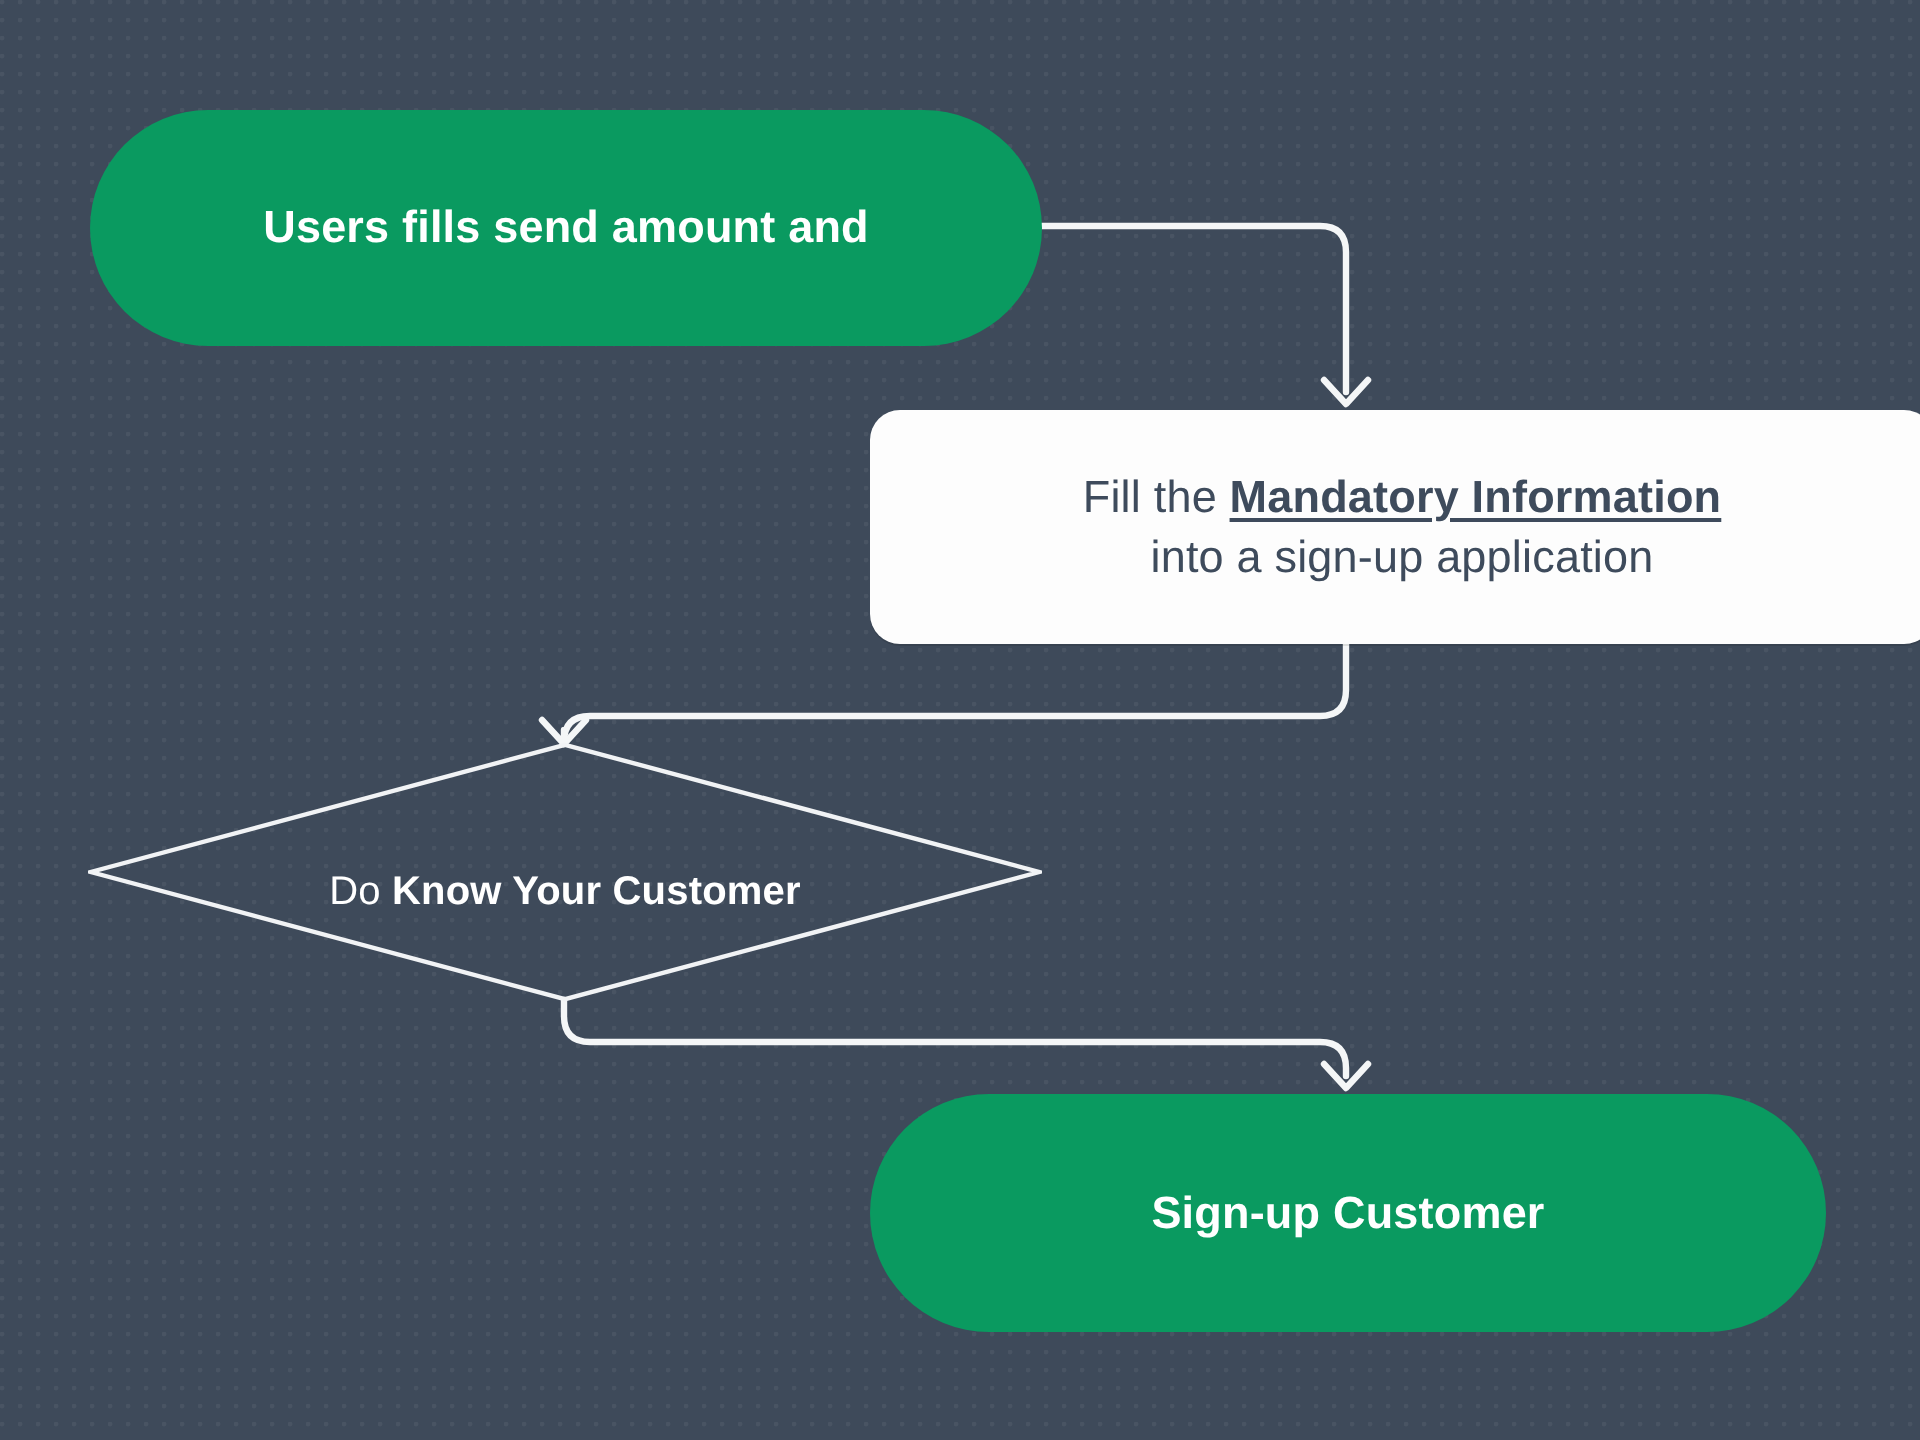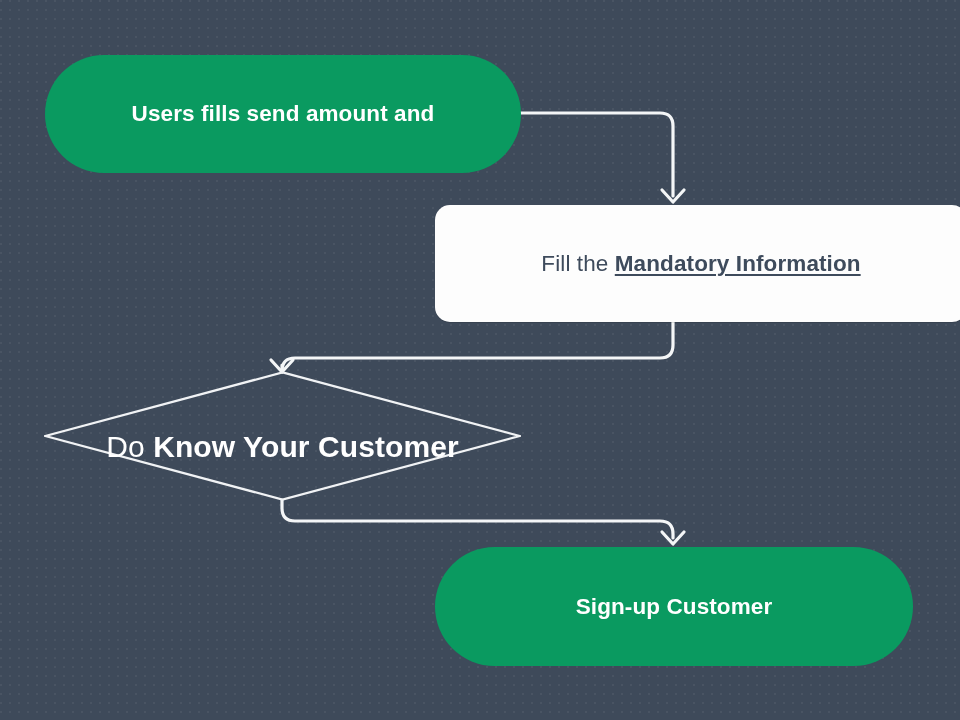--- a/index.html
+++ b/index.html
@@ -99,21 +99,21 @@
   }
   .node-decision .diamond-shape polygon {
     fill: none;
     stroke: #f1f3f5;
     stroke-width: 2.2;
     stroke-linejoin: miter;
   }
   .node-decision .node-label {
     position: relative;
     z-index: 2;
-    font-size: 30px;
+    font-size: 20px;
     font-weight: 400;
     color: #ffffff;
     padding: 0 10px;
     margin-top: 21px;
   }
   .node-decision .strong {
     font-weight: 700;
   }
 
   
@@ -147,20 +147,21 @@
 
   <div class="node node-terminator" id="node-fill-amount">
     <div class="node-label">
       <span>Users fills send amount and</span><br>
     </div>
   </div>
 
   <div class="node node-process" id="node-mandatory-info">
     <div class="node-label">
       <span>Fill the </span><span class="strong">Mandatory Information</span><br>
+      <span>into a sign-up application</span>
     </div>
   </div>
 
   <div class="node node-decision" id="node-kyc">
     <svg class="diamond-shape" viewBox="0 0 477 130" preserveAspectRatio="none" xmlns="http://www.w3.org/2000/svg">
       <polygon points="238.5,1.4 475.6,65 238.5,128.6 1.4,65" vector-effect="non-scaling-stroke"></polygon>
     </svg>
     <div class="node-label">
       <span>Do </span><span class="strong">Know Your Customer</span>
     </div>

